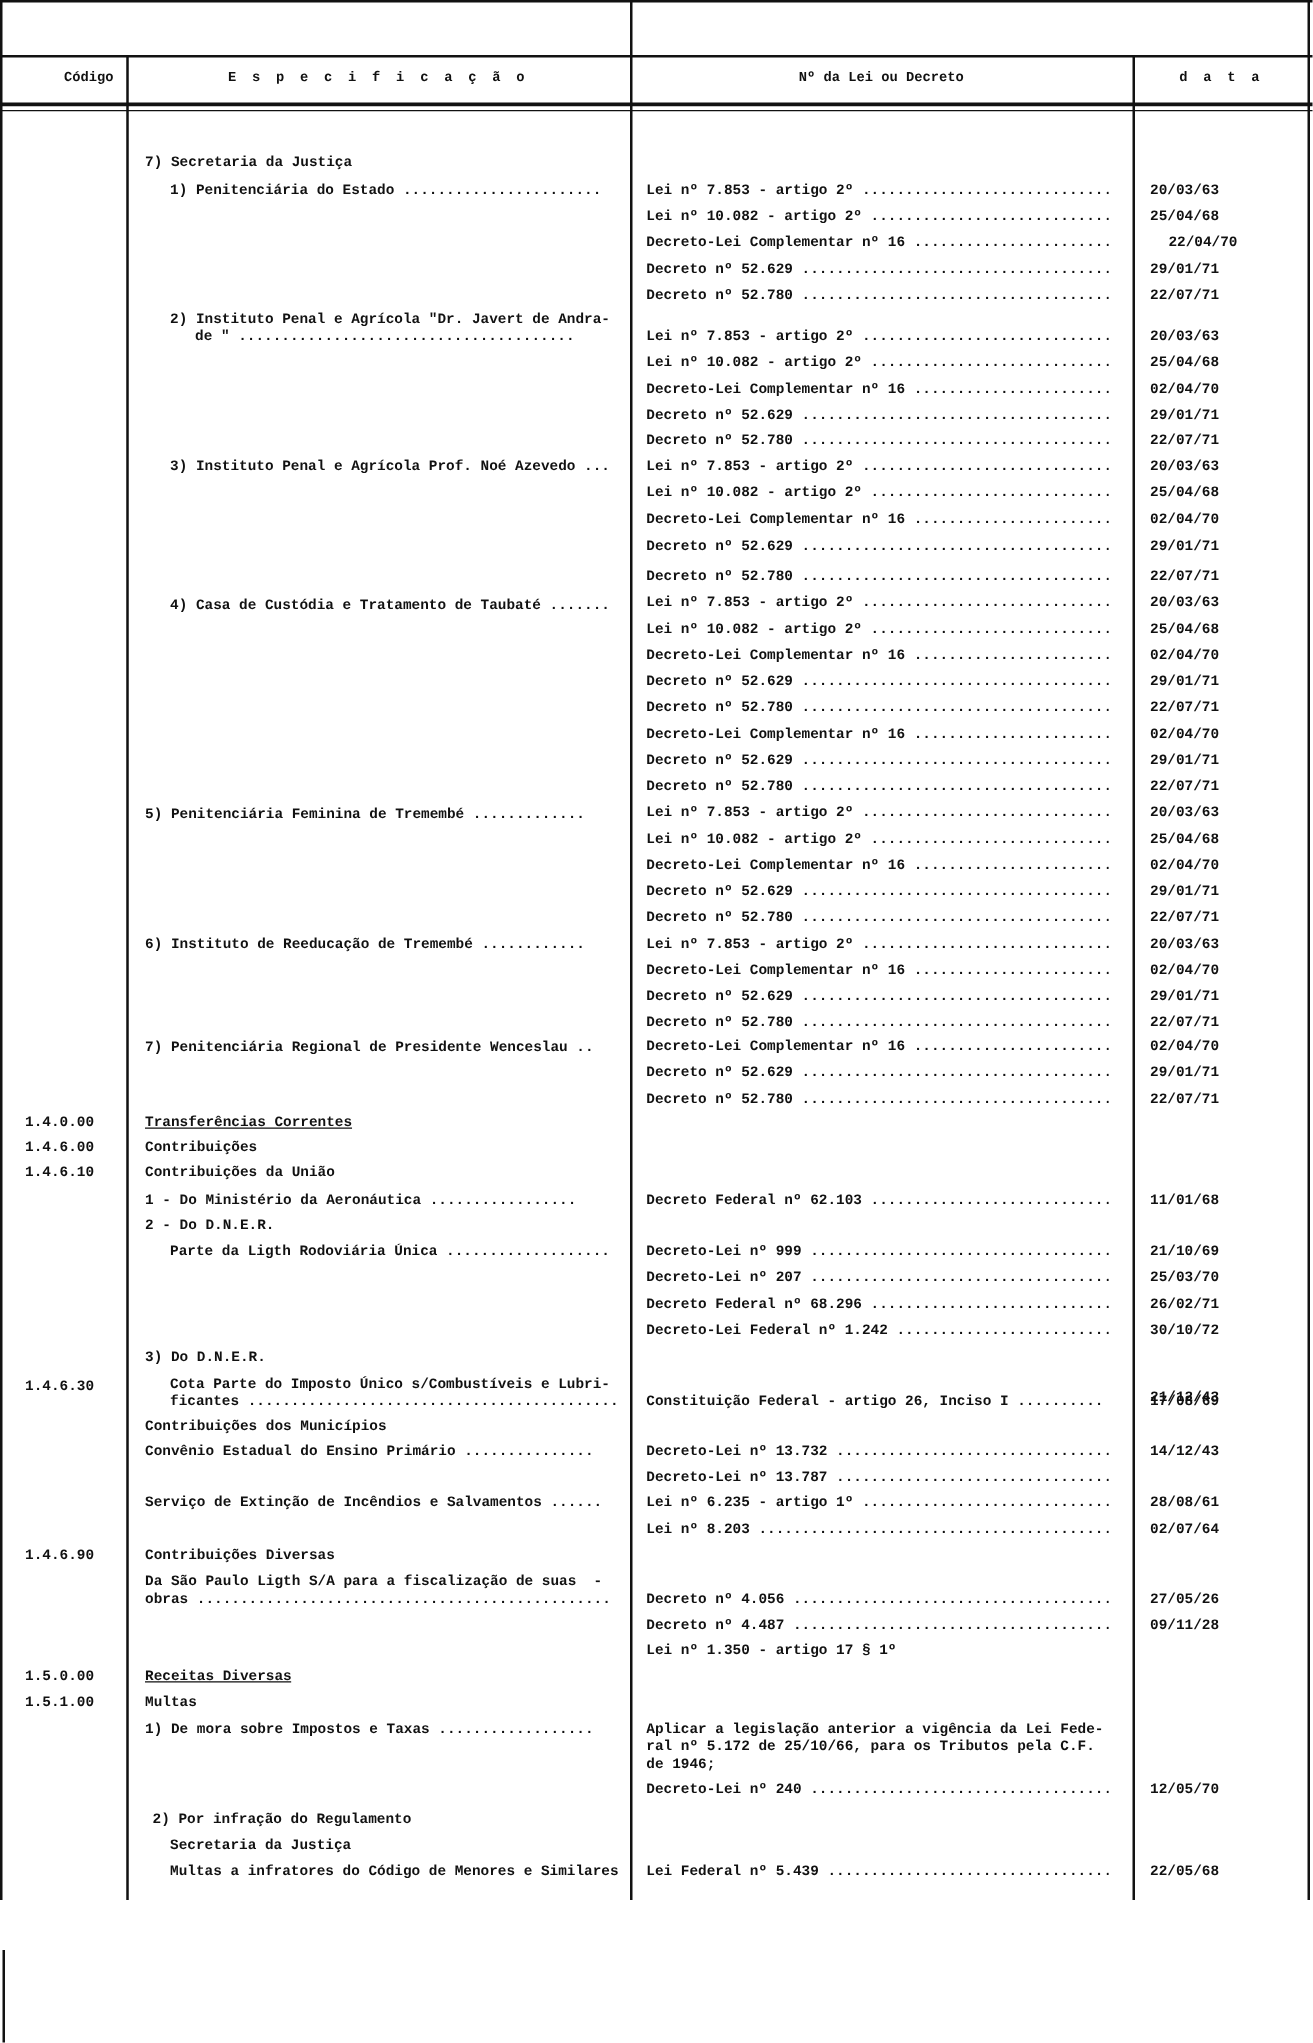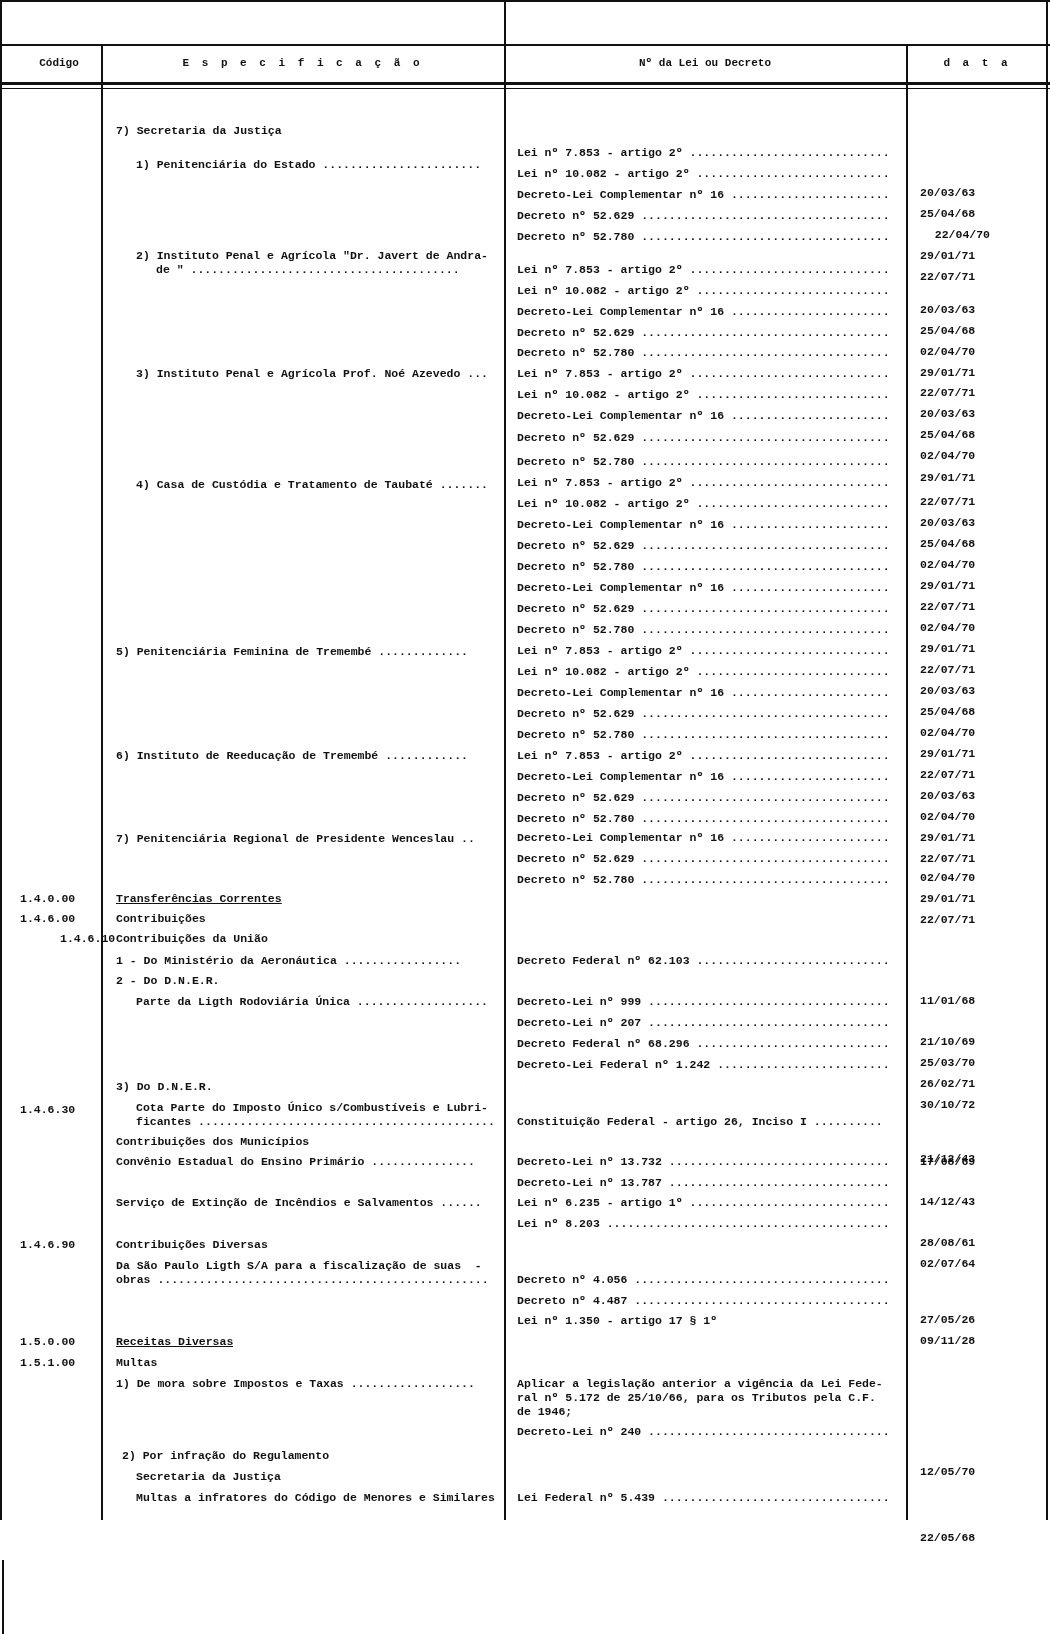--- a/index.html
+++ b/index.html
@@ -5,48 +5,48 @@
     html, body { margin: 0; padding: 0; background: #ffffff; }
     body { width: 1050px; height: 1634px; position: relative; overflow: hidden;
       font-family: "Liberation Mono", "DejaVu Sans Mono", monospace; color: #111; }
     .page { position: absolute; left: 0; top: 0; width: 1050px; height: 1634px; }
     .vline { position: absolute; background: #111; width: 2px; }
     .hline { position: absolute; background: #111; height: 2px; }
     .hdr { position: absolute; font-weight: bold; font-size: 12px; letter-spacing: 9px; text-align: center; }
     .subhdr { position: absolute; font-weight: bold; font-size: 11px; text-align: center; }
     .t { position: absolute; font-size: 11.5px; font-weight: bold; white-space: pre; line-height: 14px; }
     .code { position: absolute; font-size: 11.5px; font-weight: bold; white-space: pre; left: 20px; }
-    .date { position: absolute; font-size: 11.5px; font-weight: bold; white-space: pre; left: 920px; width: 70px; margin-top: 40px; }
+    .date { position: absolute; font-size: 11.5px; font-weight: bold; white-space: pre; left: 920px; width: 70px; }
     .u { text-decoration: underline; }
   </style>
 </head>
 <body>
 
 <div class="page">
 
   <div class="hline" style="left:0;top:0;width:1050px;"></div>
   <div class="hline" style="left:0;top:44px;width:1050px;"></div>
   <div class="hline" style="left:0;top:82px;width:1050px;height:3px;"></div>
   <div class="hline" style="left:0;top:88px;width:1050px;height:1px;"></div>
 
   <div class="vline" style="left:0;top:0;height:1520px;"></div>
   <div class="vline" style="left:101px;top:44px;height:1476px;"></div>
   <div class="vline" style="left:504px;top:0;height:1520px;"></div>
   <div class="vline" style="left:906px;top:44px;height:1476px;"></div>
   <div class="vline" style="left:1046px;top:0;height:1520px;"></div>
   <div class="vline" style="left:2px;top:1560px;height:74px;"></div>
 
-  <div class="subhdr" style="left:0;top:57px;width:118px;">Código</div>
+  <div class="subhdr" style="left:12px;top:57px;width:118px;">Código</div>
   <div class="subhdr" style="left:101px;top:57px;width:403px;letter-spacing:3px;">E s p e c i f i c a ç ã o</div>
   <div class="subhdr" style="left:504px;top:57px;width:402px;">Nº da Lei ou Decreto</div>
   <div class="subhdr" style="left:906px;top:57px;width:142px;letter-spacing:3px;">d a t a</div>
 
   <div id="spec-container">
       <div class="t" style="top: 124px; left: 116px; max-width: 384px; overflow: hidden;">7) Secretaria da Justiça</div>
-      <div class="t" style="top: 146px; left: 136px; max-width: 364px; overflow: hidden; margin-top: 12px;">1) Penitenciária do Estado .......................</div>
+      <div class="t" style="top: 146px; left: 136px; max-width: 364px; overflow: hidden;">1) Penitenciária do Estado .......................</div>
       <div class="t" style="top: 249px; left: 136px; max-width: 364px; overflow: hidden;">2) Instituto Penal e Agrícola "Dr. Javert de Andra-</div>
       <div class="t" style="top: 263px; left: 156px; max-width: 344px; overflow: hidden;">de " .......................................</div>
       <div class="t" style="top: 367px; left: 136px; max-width: 364px; overflow: hidden;">3) Instituto Penal e Agrícola Prof. Noé Azevedo ...</div>
       <div class="t" style="top: 478px; left: 136px; max-width: 364px; overflow: hidden;">4) Casa de Custódia e Tratamento de Taubaté .......</div>
       <div class="t" style="top: 645px; left: 116px; max-width: 384px; overflow: hidden;">5) Penitenciária Feminina de Tremembé .............</div>
       <div class="t" style="top: 749px; left: 116px; max-width: 384px; overflow: hidden;">6) Instituto de Reeducação de Tremembé ............</div>
       <div class="t" style="top: 832px; left: 116px; max-width: 384px; overflow: hidden;">7) Penitenciária Regional de Presidente Wenceslau ..</div>
       <div class="t u" style="top: 892px; left: 116px; max-width: 384px; overflow: hidden;">Transferências Correntes</div>
       <div class="t" style="top: 912px; left: 116px; max-width: 384px; overflow: hidden;">Contribuições</div>
       <div class="t" style="top: 932px; left: 116px; max-width: 384px; overflow: hidden;">Contribuições da União</div>
@@ -65,21 +65,21 @@
       <div class="t u" style="top: 1335px; left: 116px; max-width: 384px; overflow: hidden;">Receitas Diversas</div>
       <div class="t" style="top: 1356px; left: 116px; max-width: 384px; overflow: hidden;">Multas</div>
       <div class="t" style="top: 1377px; left: 116px; max-width: 384px; overflow: hidden;">1) De mora sobre Impostos e Taxas ..................</div>
       <div class="t" style="top: 1449px; left: 122px; max-width: 378px; overflow: hidden;">2) Por infração do Regulamento</div>
       <div class="t" style="top: 1470px; left: 136px; max-width: 364px; overflow: hidden;">Secretaria da Justiça</div>
       <div class="t" style="top: 1491px; left: 136px; max-width: 364px; overflow: hidden;">Multas a infratores do Código de Menores e Similares</div>
     </div>
   <div id="codes-container">
       <div class="code" style="top: 892px;">1.4.0.00</div>
       <div class="code" style="top: 912px;">1.4.6.00</div>
-      <div class="code" style="top: 932px; margin-left: 40px;">1.4.6.10</div>
+      <div class="code" style="top: 932px;">1.4.6.10</div>
       <div class="code" style="top: 1103px; text-align: center;">1.4.6.30</div>
       <div class="code" style="top: 1238px;">1.4.6.90</div>
       <div class="code" style="top: 1335px;">1.5.0.00</div>
       <div class="code" style="top: 1356px;">1.5.1.00</div>
     </div>
   <div id="laws-container">
       <div class="t" style="top: 146px; left: 517px; max-width: 370px; overflow: hidden;">Lei nº 7.853 - artigo 2º ...............................</div>
       <div class="date" style="top: 146px;">20/03/63</div>
       <div class="t" style="top: 167px; left: 517px; max-width: 370px; overflow: hidden;">Lei nº 10.082 - artigo 2º ..............................</div>
       <div class="date" style="top: 167px;">25/04/68</div>

